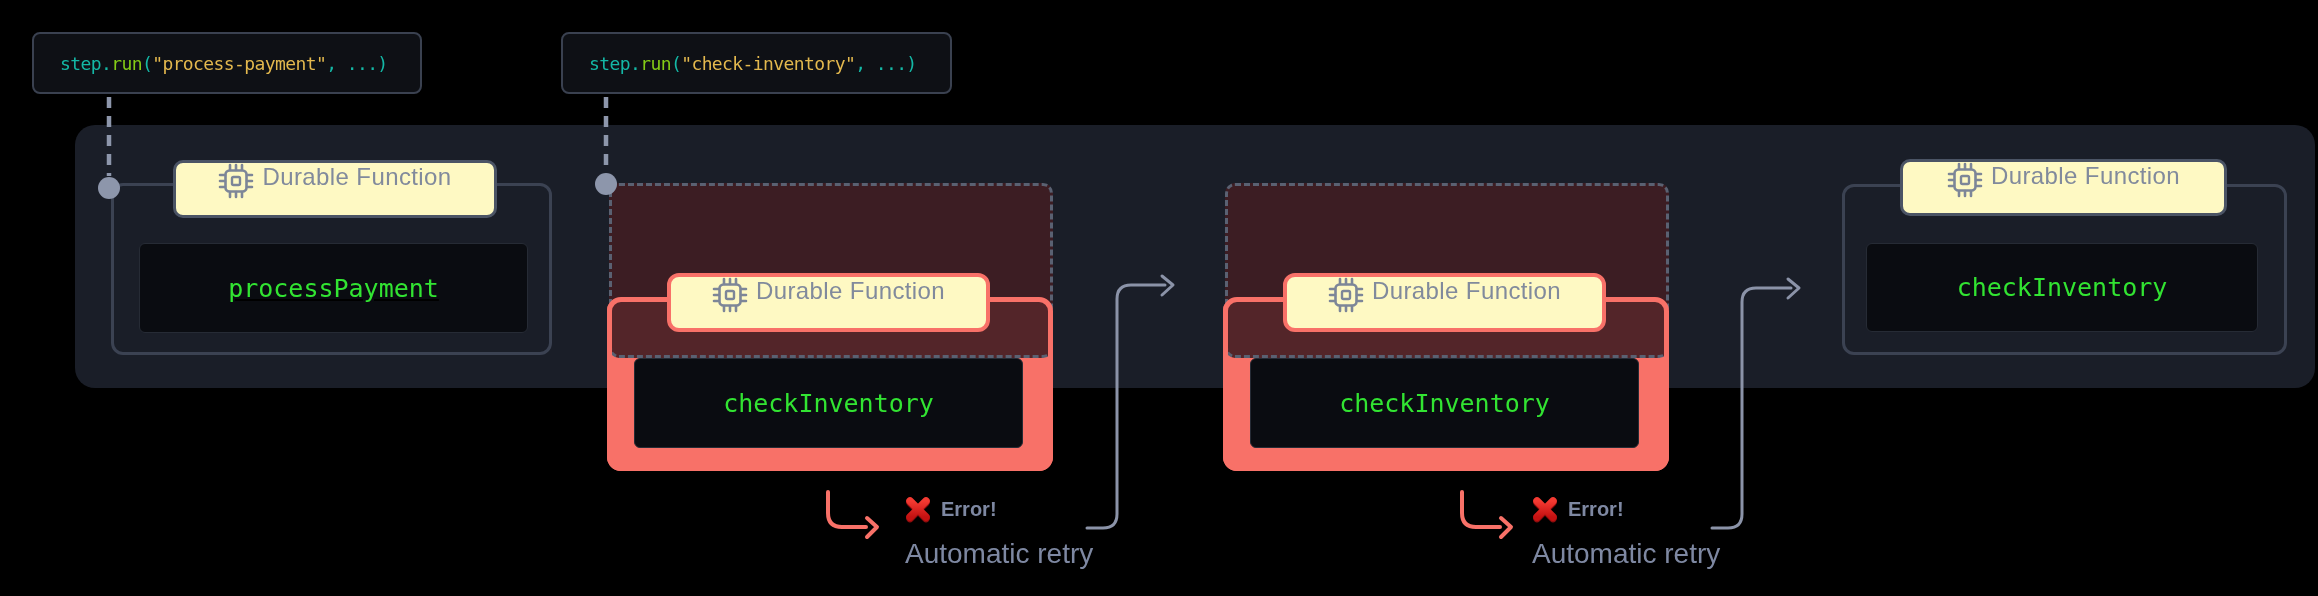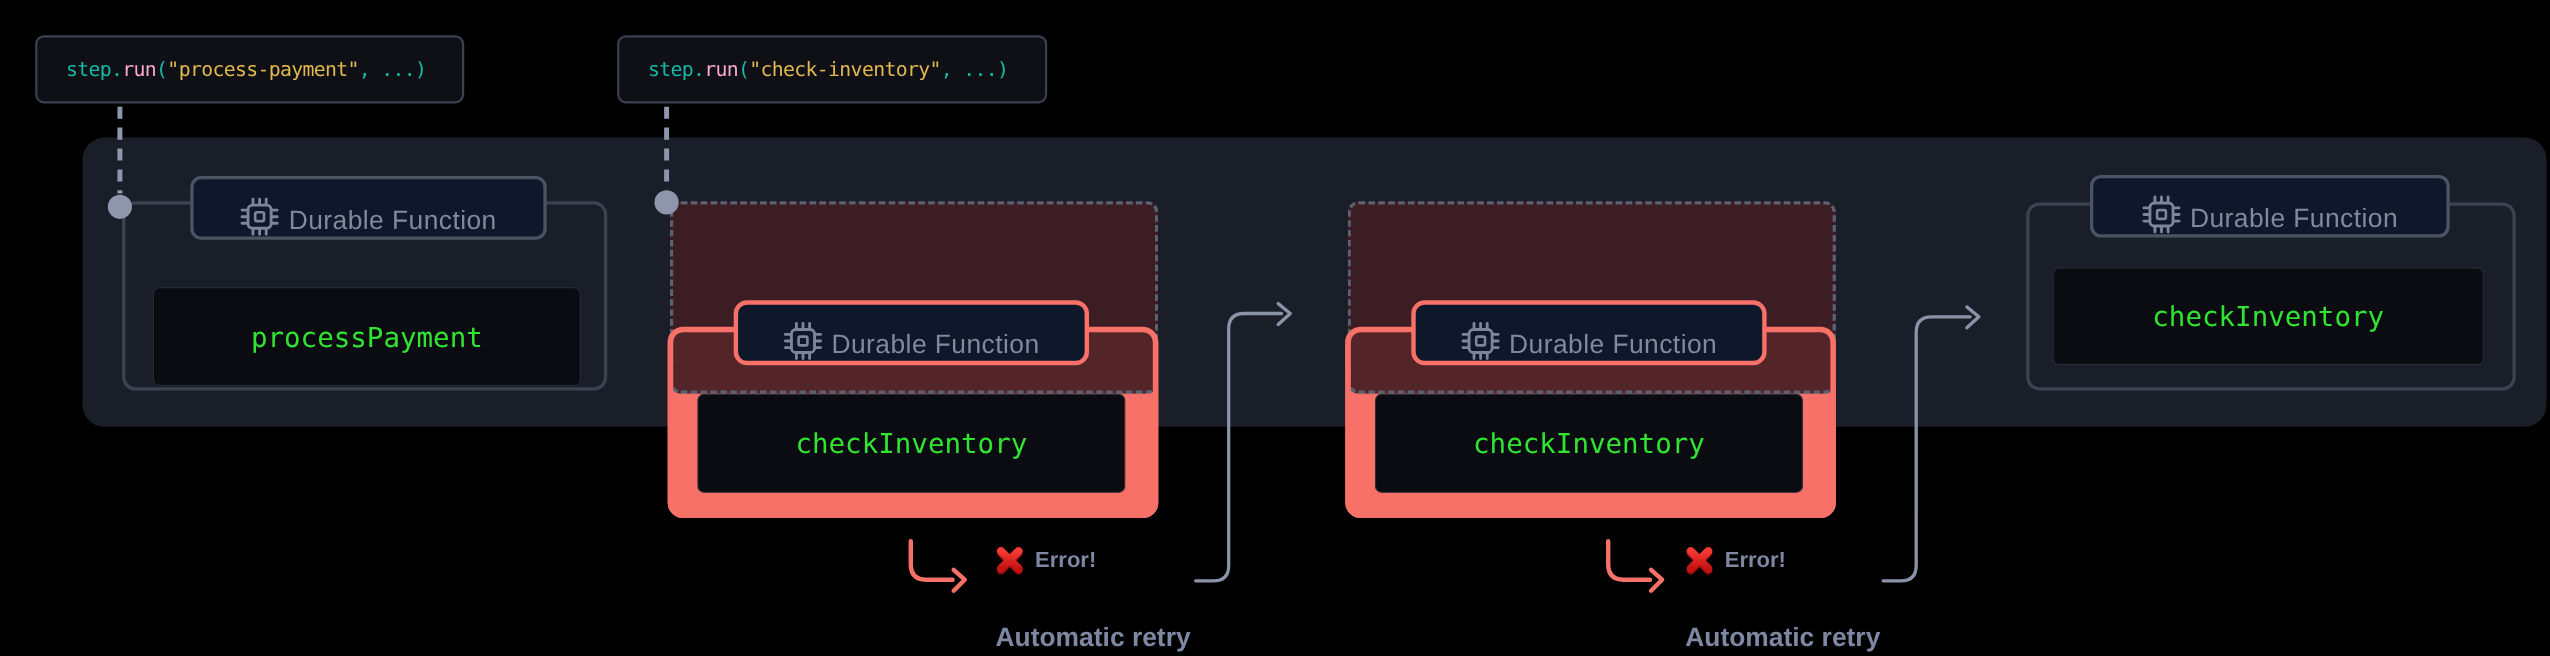--- a/index.html
+++ b/index.html
@@ -13,41 +13,41 @@
 
   
   .tooltip{position:absolute;top:32px;height:62px;background:#0e1015;
            border:2px solid #3a4150;border-radius:8px;box-sizing:border-box;
            display:flex;align-items:center;padding-left:26px;}
   #tt1{left:32px;width:390px;}
   #tt2{left:561px;width:391px;}
   .tooltip code{font-family:"DejaVu Sans Mono",monospace;font-size:18px;
                 letter-spacing:-0.6px;white-space:pre;}
   .tk-plain{color:#14b8a6;}
-  .tk-fn{color:#f9a8d4;}
+  .tk-fn{color:#84cc16;}
   .tk-str{color:#e3b84e;}
 
   
   .fbox{position:absolute;border:3px solid #3b4252;border-radius:12px;
         box-sizing:border-box;}
   #b1{left:111px;top:183px;width:441px;height:172px;}
   #b4{left:1842px;top:184px;width:445px;height:171px;}
 
-  .badge{position:absolute;background:#0f172a;border:3px solid #4b5465;
+  .badge{position:absolute;background:#fef9c3;border:3px solid #4b5465;
          border-radius:10px;box-sizing:border-box;display:flex;
-         align-items:flex-end;justify-content:center;gap:8px;z-index:6;}
+         align-items:flex-start;justify-content:center;gap:8px;z-index:6;}
   #b1 .badge{left:59px;top:-26px;width:324px;height:58px;}
   #b4 .badge{left:55px;top:-28px;width:327px;height:57px;}
   .badge-label{color:#818a9c;font-size:24px;letter-spacing:0.4px;}
   .chip{width:36px;height:36px;color:#7d8698;display:block;}
 
   .codebox{position:absolute;background:#0a0c11;border:1px solid #262b35;
            border-radius:6px;box-sizing:border-box;display:flex;
            align-items:center;justify-content:center;z-index:7;}
-  #b1 .codebox{left:25px;top:75px;width:389px;height:90px;}
+  #b1 .codebox{left:25px;top:57px;width:389px;height:90px;text-decoration:underline;}
   #b4 .codebox{left:21px;top:56px;width:392px;height:89px;}
   .codetext{font-family:"DejaVu Sans Mono",monospace;font-size:25px;
             color:#32e432;}
 
   
   .egroup{position:absolute;top:183px;width:446px;height:288px;}
   #e2{left:607px;}
   #e3{left:1223px;}
   .redfill{position:absolute;left:0;top:114px;width:446px;height:174px;
            background:#f87168;border-radius:14px;z-index:1;}
@@ -59,22 +59,22 @@
              z-index:3;}
   .egroup .badge{left:60px;top:90px;width:323px;height:59px;
                  border:4px solid #f87168;border-radius:12px;}
   .egroup .codebox{left:27px;top:175px;width:389px;height:90px;}
 
   
   .ann{position:absolute;z-index:30;}
   .xmark{position:absolute;width:30px;height:30px;}
   .err-label{position:absolute;color:#7e88a2;font-size:20px;font-weight:bold;
              white-space:nowrap;}
-  .retry-label{position:absolute;color:#7e88a2;font-size:24px;font-weight:bold;
-               white-space:nowrap;margin-top:28px;}
+  .retry-label{position:absolute;color:#7e88a2;font-size:28px;font-weight:normal;
+               white-space:nowrap;}
 
   
   .overlay{position:absolute;left:0;top:0;z-index:40;pointer-events:none;}
 </style>
 </head>
 <body>
 
 <div class="canvas">
 
   <div class="band"></div>

